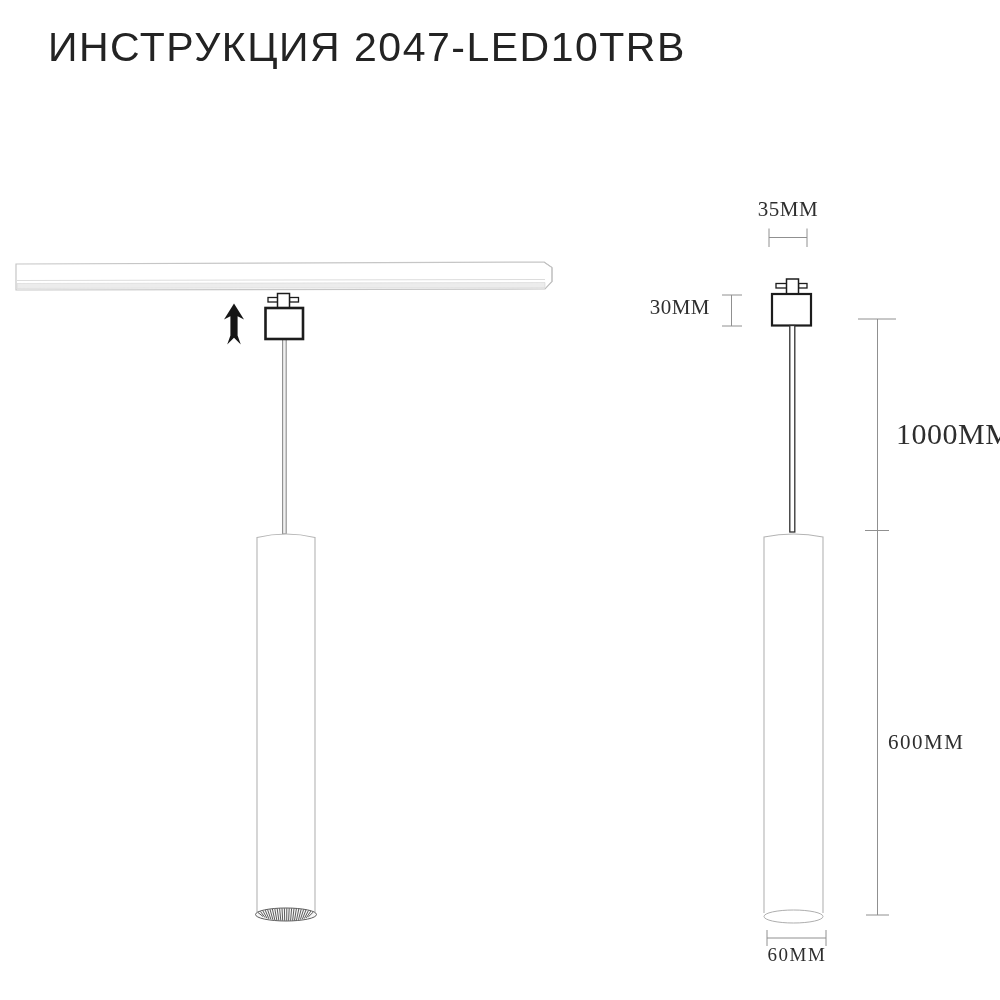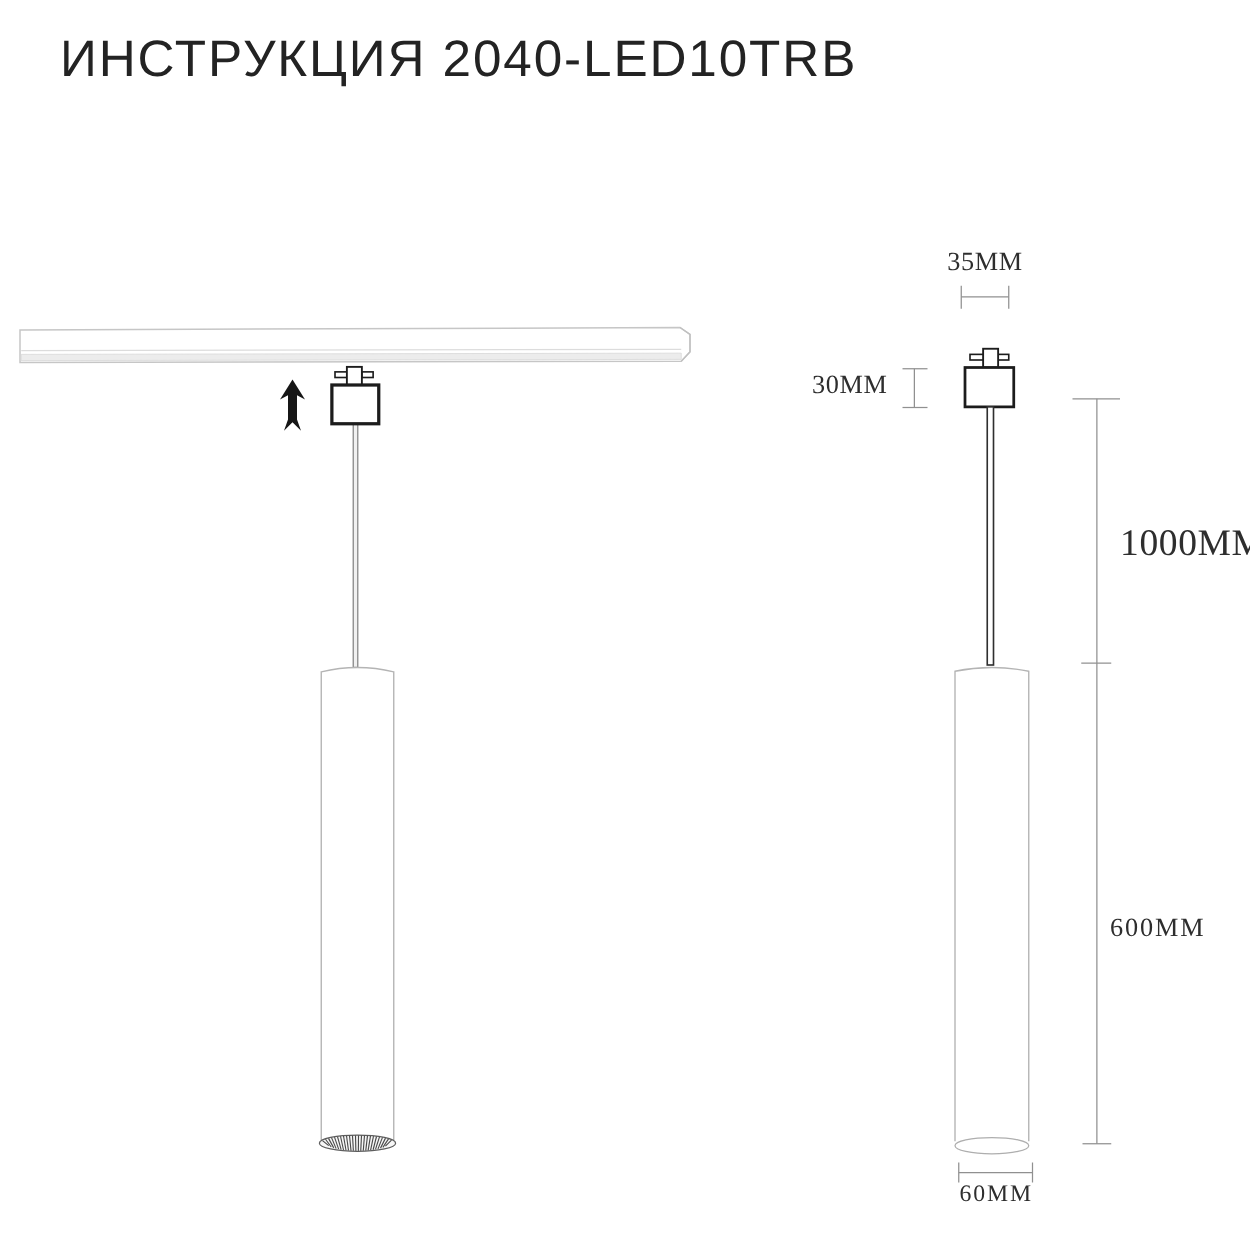--- a/index.html
+++ b/index.html
@@ -25,21 +25,21 @@
   .dim-text{
     font-family:"Liberation Serif",serif;
     fill:#2e2e2e;
   }
 </style>
 </head>
 <body>
 
 <div class="page">
 
-  <h1 class="title">ИНСТРУКЦИЯ 2040-LED10TRB</h1>
+  <h1 class="title">ИНСТРУКЦИЯ 2047-LED10TRB</h1>
 
   <svg width="1000" height="1000" viewBox="0 0 1000 1000">
 
     <g>
 
       <g>
         <path d="M16 264 L544 262 L552 267.5 L552 281.5 L545 289 L16 290 Z" fill="#ffffff" stroke="#c6c6c6" stroke-width="1.2"></path>
         <path d="M17 283.5 L545 282.5 L545 287.5 L17 288.5 Z" fill="#ececec" stroke="#d5d5d5" stroke-width="0.6"></path>
         <line x1="17" y1="280.5" x2="545" y2="279.5" stroke="#dcdcdc" stroke-width="1"></line>
         <path d="M544 262 L552 267.5 L552 281.5 L545 289" fill="none" stroke="#c0c0c0" stroke-width="1"></path>

